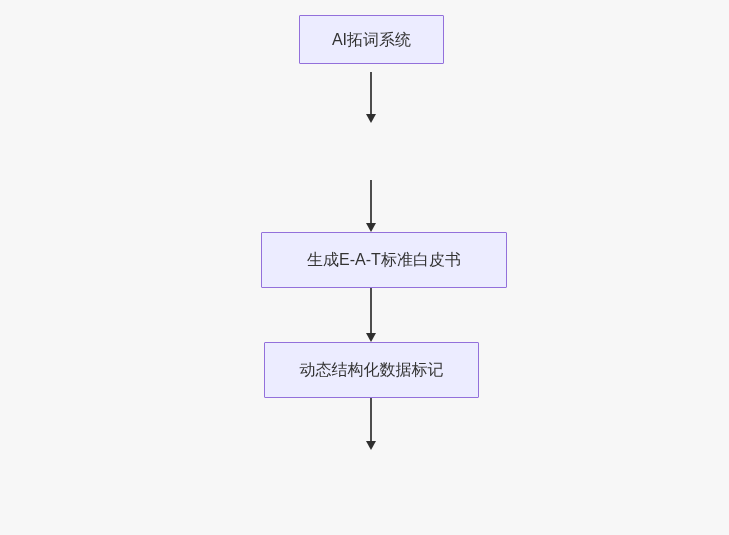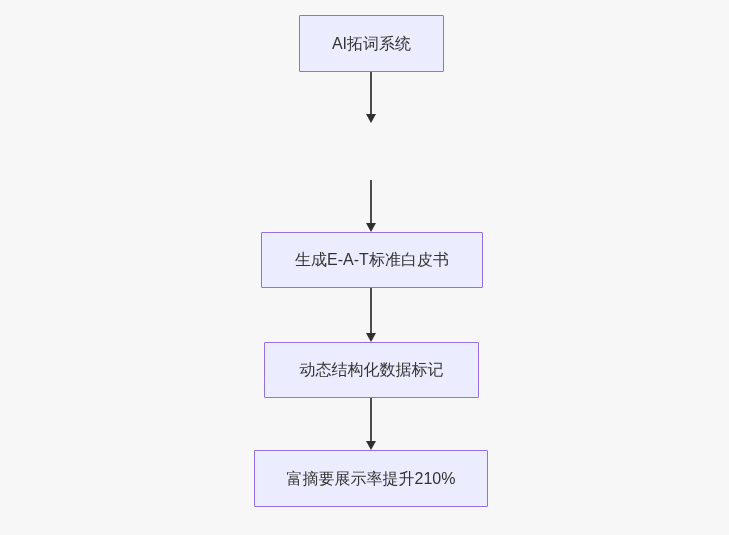--- a/index.html
+++ b/index.html
@@ -29,23 +29,23 @@
     align-items: center;
     justify-content: center;
     background: var(--node-fill);
     border: 1.5px solid var(--node-border);
     border-radius: 1px;
     color: var(--text);
     font-size: 16px;
     text-align: center;
     line-height: 1.2;
   }
-  .node-1 { left: 299px; top: 15px;  width: 145px; height: 57px; }
+  .node-1 { left: 299px; top: 15px;  width: 145px; height: 49px; }
   .node-2 { left: 275px; top: 123px; width: 192px; height: 57px; }
-  .node-3 { left: 261px; top: 232px; width: 222px; height: 56px; }
+  .node-3 { left: 261px; top: 232px; width: 246px; height: 56px; }
   .node-4 { left: 264px; top: 342px; width: 215px; height: 56px; align-items: center; }
   .node-5 { left: 254px; top: 450px; width: 234px; height: 57px; }
 
   .arrow {
     position: absolute;
     left: 366px;
     width: 10px;
   }
   .arrow::before {
     content: "";
@@ -91,17 +91,14 @@
   </div>
 
   <div class="arrow arrow-3"></div>
 
   <div class="flow-node node-4">
     <span>动态结构化数据标记</span>
   </div>
 
   <div class="arrow arrow-4"></div>
 
-  <div class="flow-node node-5">
-    <span>富摘要展示率提升210%</span>
-  </div>
 
 </div>
 
 </body></html>

